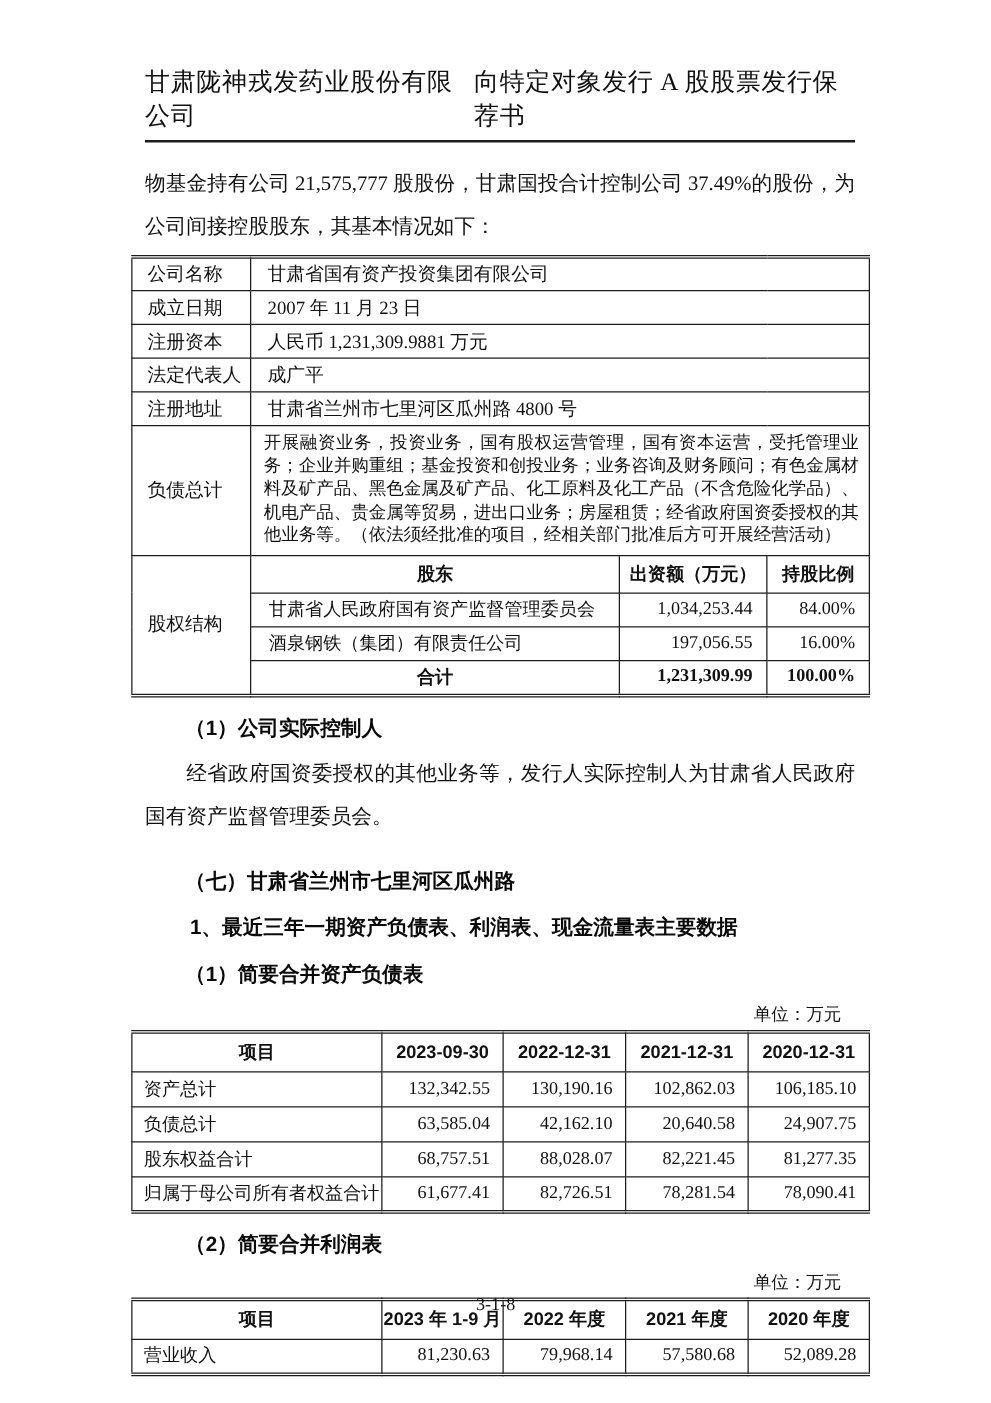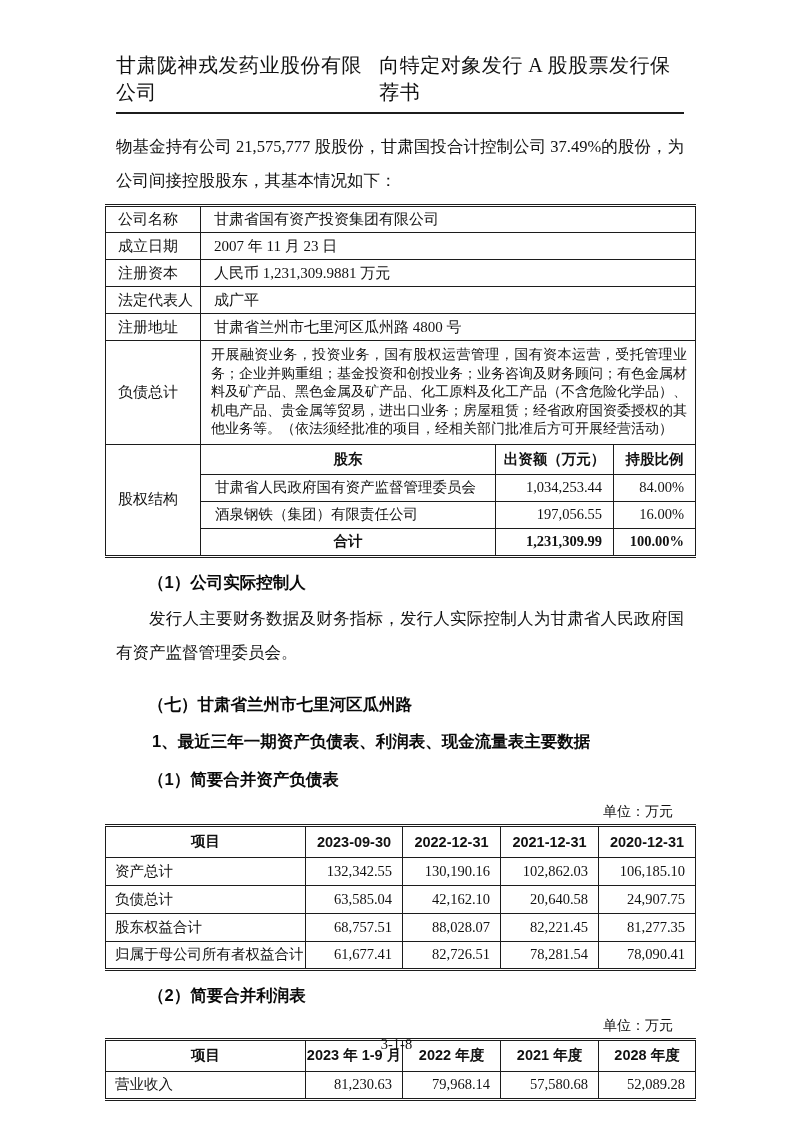--- a/index.html
+++ b/index.html
@@ -165,21 +165,21 @@
       <tr>
         <td class="eq-total">合计</td>
         <td class="eq-num bold">1,231,309.99</td>
         <td class="eq-num bold">100.00%</td>
       </tr>
     </tbody>
   </table>
 
   <div class="textcol">
     <h3 class="h-bold">（1）公司实际控制人</h3>
-    <p class="body-p indent">发行人主要财务数据及财务指标，发行人实际控制人为甘肃省人民政府国有资产监督管理委员会。</p>
+    <p class="body-p indent">经省政府国资委授权的其他业务等，发行人实际控制人为甘肃省人民政府国有资产监督管理委员会。</p>
 
     <h3 class="h-bold mt-lg">（七）甘肃省兰州市七里河区瓜州路</h3>
     <h3 class="h-bold num-head" style="margin-top:15px">1、最近三年一期资产负债表、利润表、现金流量表主要数据</h3>
     <h3 class="h-bold" style="margin-top:16px">（1）简要合并资产负债表</h3>
     <div class="unit">单位：万元</div>
   </div>
 
   <table class="fin-table banded">
     <colgroup>
         <col style="width:200px">
@@ -239,21 +239,21 @@
         <col style="width:98px">
         <col style="width:98px">
         <col style="width:97px">
       </colgroup>
     <tbody>
       <tr>
         <th>项目</th>
         <th>2023 年 1-9 月</th>
         <th>2022 年度</th>
         <th>2021 年度</th>
-        <th>2028 年度</th>
+        <th>2020 年度</th>
       </tr>
       <tr>
         <td class="rlab">营业收入</td>
         <td class="rnum">81,230.63</td>
         <td class="rnum">79,968.14</td>
         <td class="rnum">57,580.68</td>
         <td class="rnum">52,089.28</td>
       </tr>
     </tbody>
   </table>

